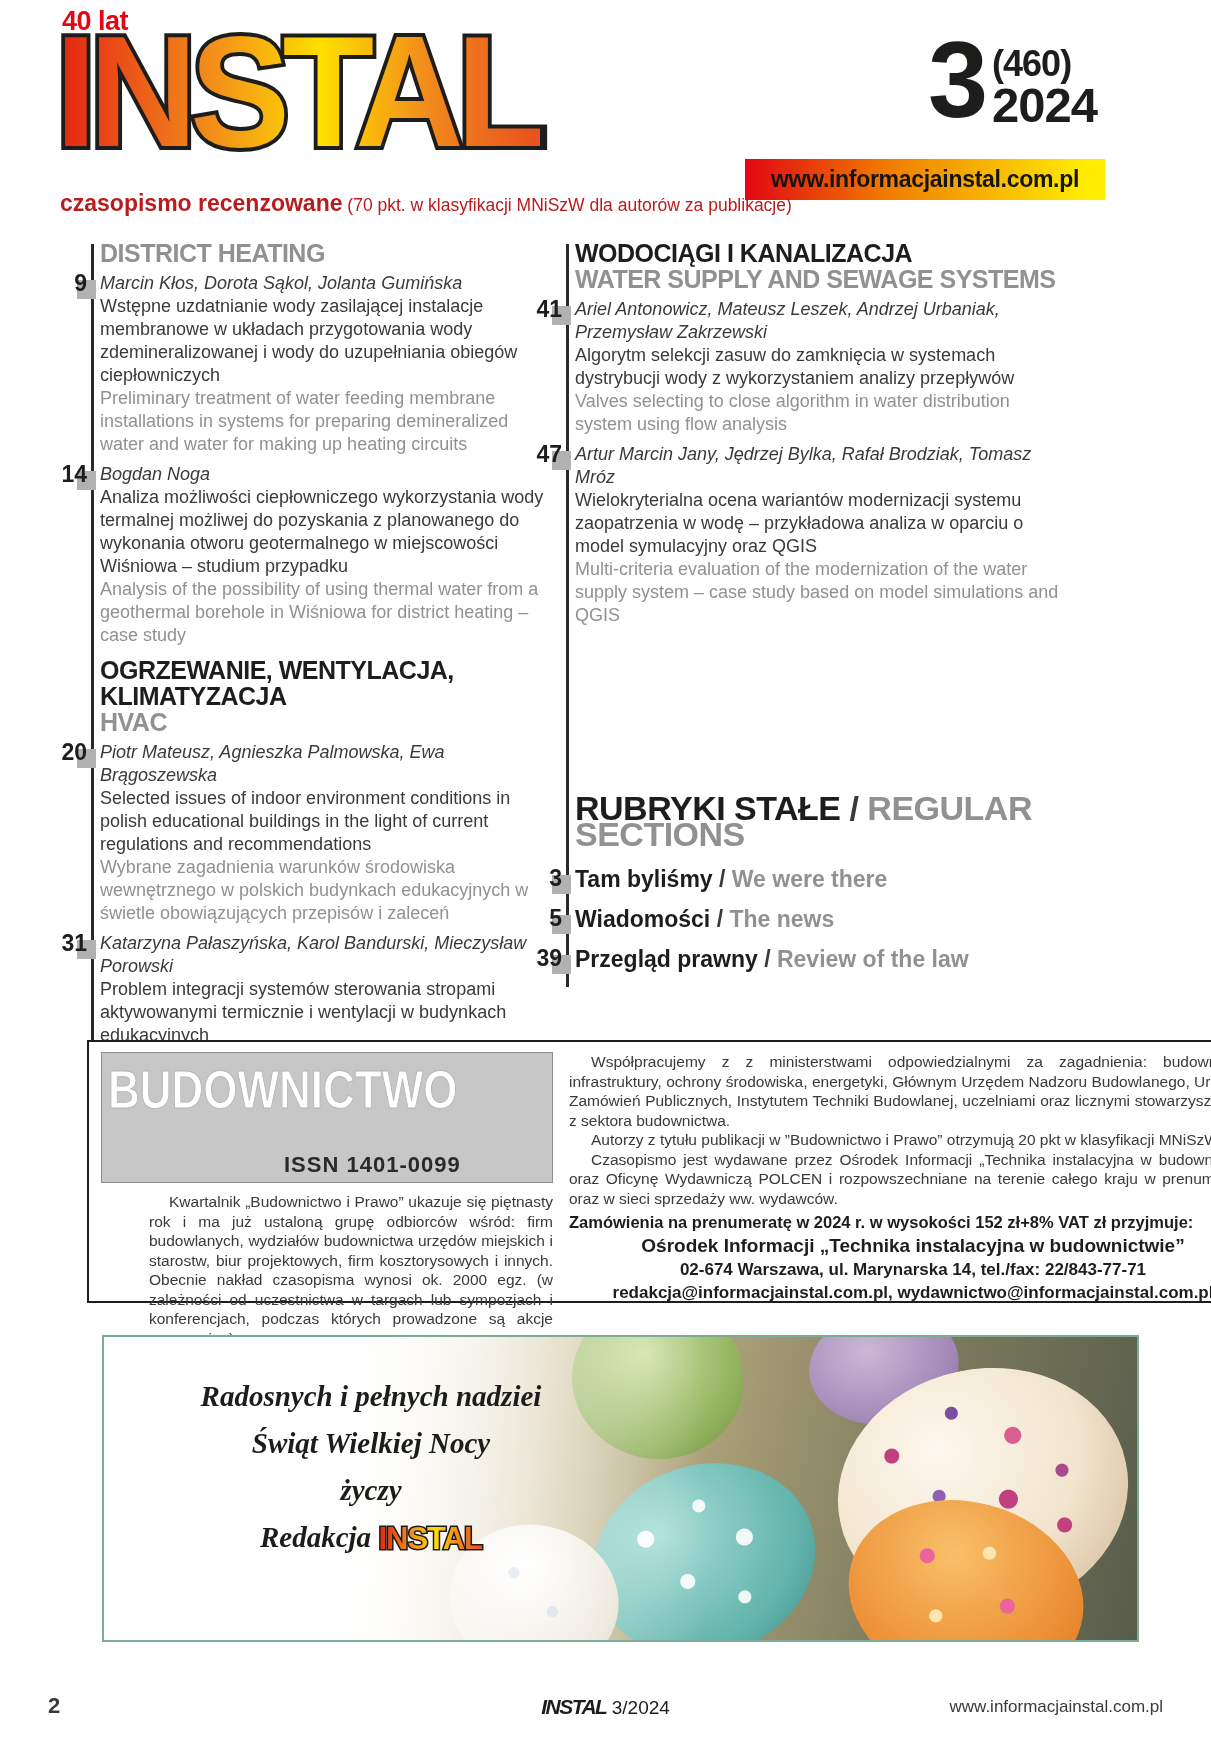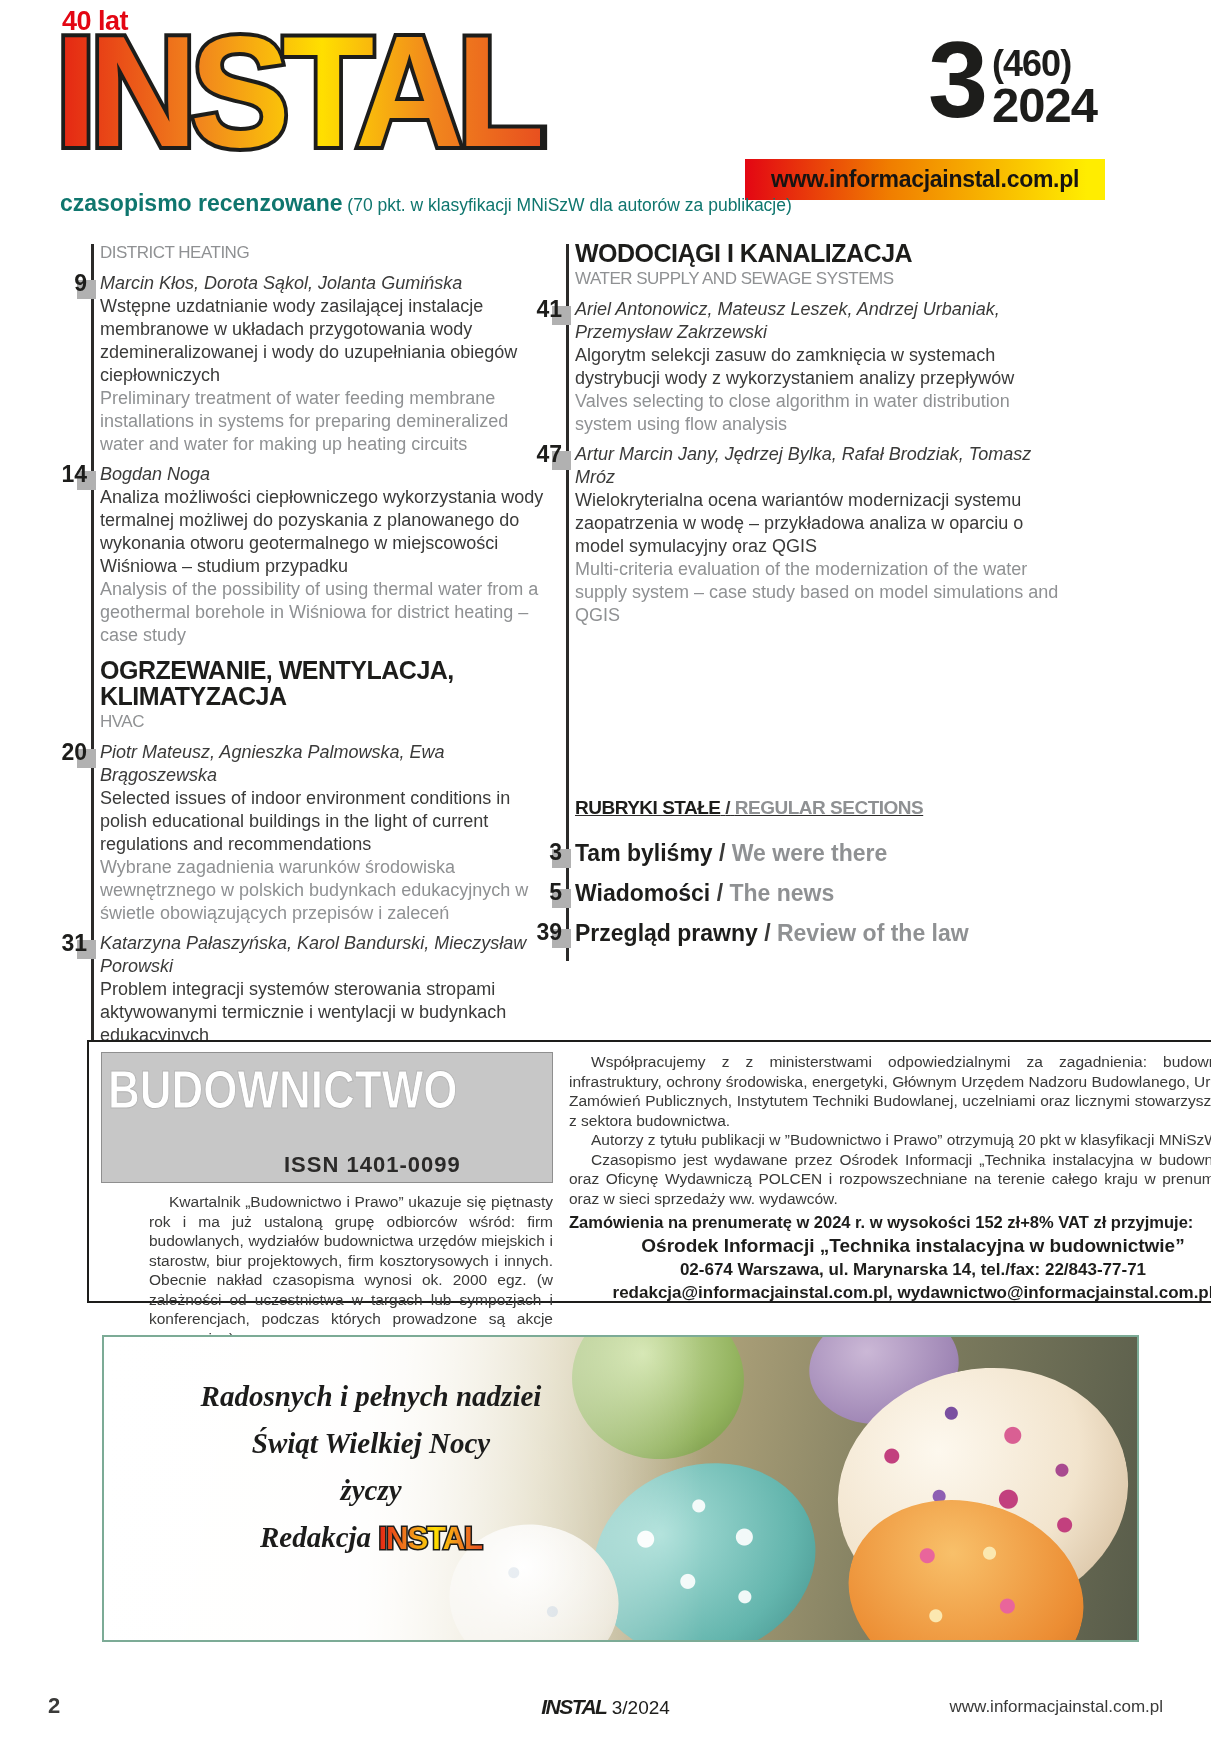--- a/index.html
+++ b/index.html
@@ -38,51 +38,51 @@
   .issue-number { font-size:108px; font-weight:bold; line-height:0.82; letter-spacing:-2px; }
   .issue-col { margin-left:6px; margin-top:10px; text-align:left; }
   .issue-series { font-size:36px; font-weight:bold; line-height:1.0; letter-spacing:-1px; }
   .issue-year { font-size:49px; font-weight:bold; line-height:0.95; letter-spacing:-1px; }
   .website-bar {
     position:absolute; left:745px; top:159px; width:360px; height:41px;
     background:linear-gradient(90deg,#e30613 0%,#f07d00 40%,#ffed00 95%);
     display:flex; align-items:center; justify-content:center;
     font-size:23px; font-weight:bold; color:#161412; letter-spacing:-0.3px;
   }
-  .review-line { position:absolute; left:60px; top:190px; white-space:nowrap; color:#0f766e; }
+  .review-line { position:absolute; left:60px; top:190px; white-space:nowrap; color:#b91c1c; }
   .review-bold { font-size:23px; font-weight:bold; }
   .review-rest { font-size:17.5px; }
 
   
   .toc-col { position:absolute; top:240px; padding-left:47px; }
   .toc-col::before {
     content:""; position:absolute; left:38px; top:4px; bottom:0;
     width:2.5px; background:#2b2a29;
   }
   #toc-left { left:53px;  width:495px; }
   #toc-right{ left:528px; width:532px; }
   .sec-title-pl { font-size:25px; font-weight:bold; color:#1d1d1b; line-height:26px; letter-spacing:-0.5px; }
-  .sec-title-en { font-size:17px; font-weight:normal; color:#8f9193; line-height:26px; letter-spacing:-0.5px; margin-bottom:6px; }
+  .sec-title-en { font-size:25px; font-weight:bold; color:#8f9193; line-height:26px; letter-spacing:-0.5px; margin-bottom:6px; }
   .section + .section { margin-top:10px; }
   .article { position:relative; margin-bottom:7px; }
   .pagenum {
     position:absolute; left:-47px; top:0; width:34px; text-align:right;
     font-size:23px; font-weight:bold; font-style:normal; color:#1d1d1b; line-height:23px;
   }
   .pagenum .num-shadow {
     position:absolute; right:-9px; top:8px; width:19px; height:19px;
     background:#b1b1b1; z-index:0;
   }
   .pagenum .num-val { position:relative; z-index:1; }
   .authors { font-style:italic; font-size:18px; line-height:23px; color:#3a3a39; }
   .title-primary { font-size:18px; line-height:23px; color:#3a3a39; }
   .title-secondary { font-size:18px; line-height:23px; color:#8f9193; }
 
   .regular-block { position:relative; margin-top:168px; }
-  .reg-header { font-size:19px; font-weight:bold; line-height:26px; letter-spacing:-0.5px; margin-bottom:20px;text-decoration:underline; }
+  .reg-header { font-size:34px; font-weight:bold; line-height:26px; letter-spacing:-0.5px; margin-bottom:20px; }
   .reg-pl { color:#1d1d1b; }
   .reg-slash { color:#3a3a39; font-weight:bold; }
   .reg-en { color:#8f9193; }
   .reg-item { position:relative; font-size:23px; font-weight:bold; line-height:25px; margin-bottom:15px; }
 
   
   .promo-box {
     position:absolute; left:87px; top:1040px; width:1184px; height:263px;
     border:2.5px solid #1d1d1b; background:#fff;
     display:flex; padding:10px 12px; gap:16px;

